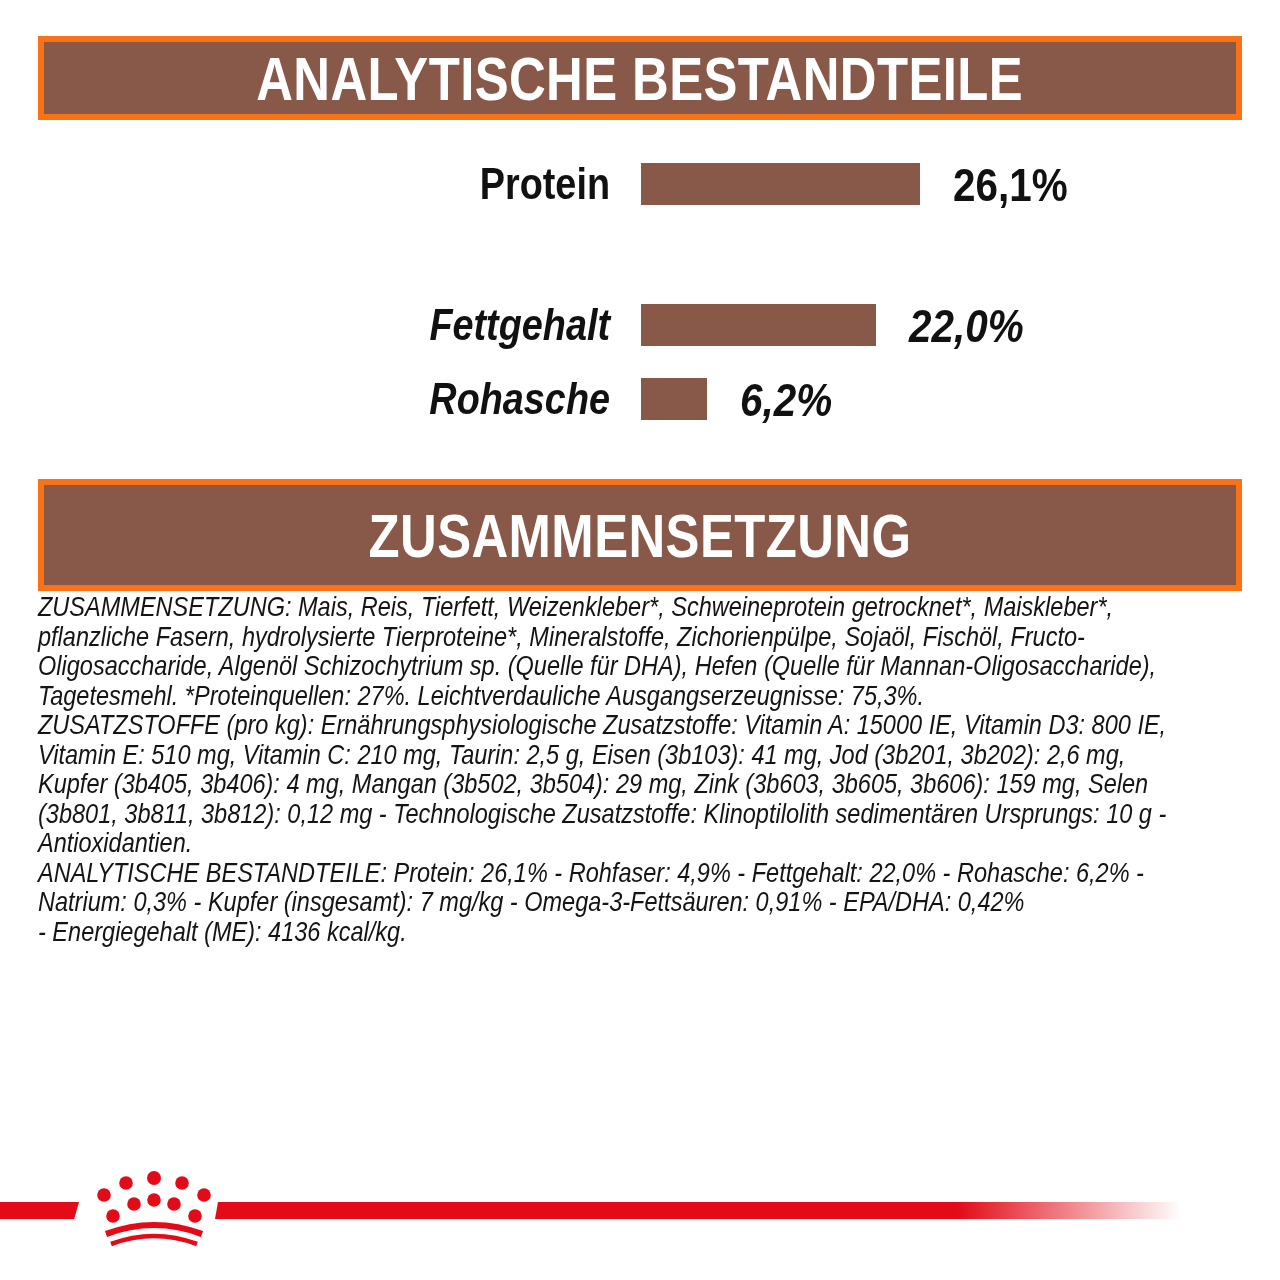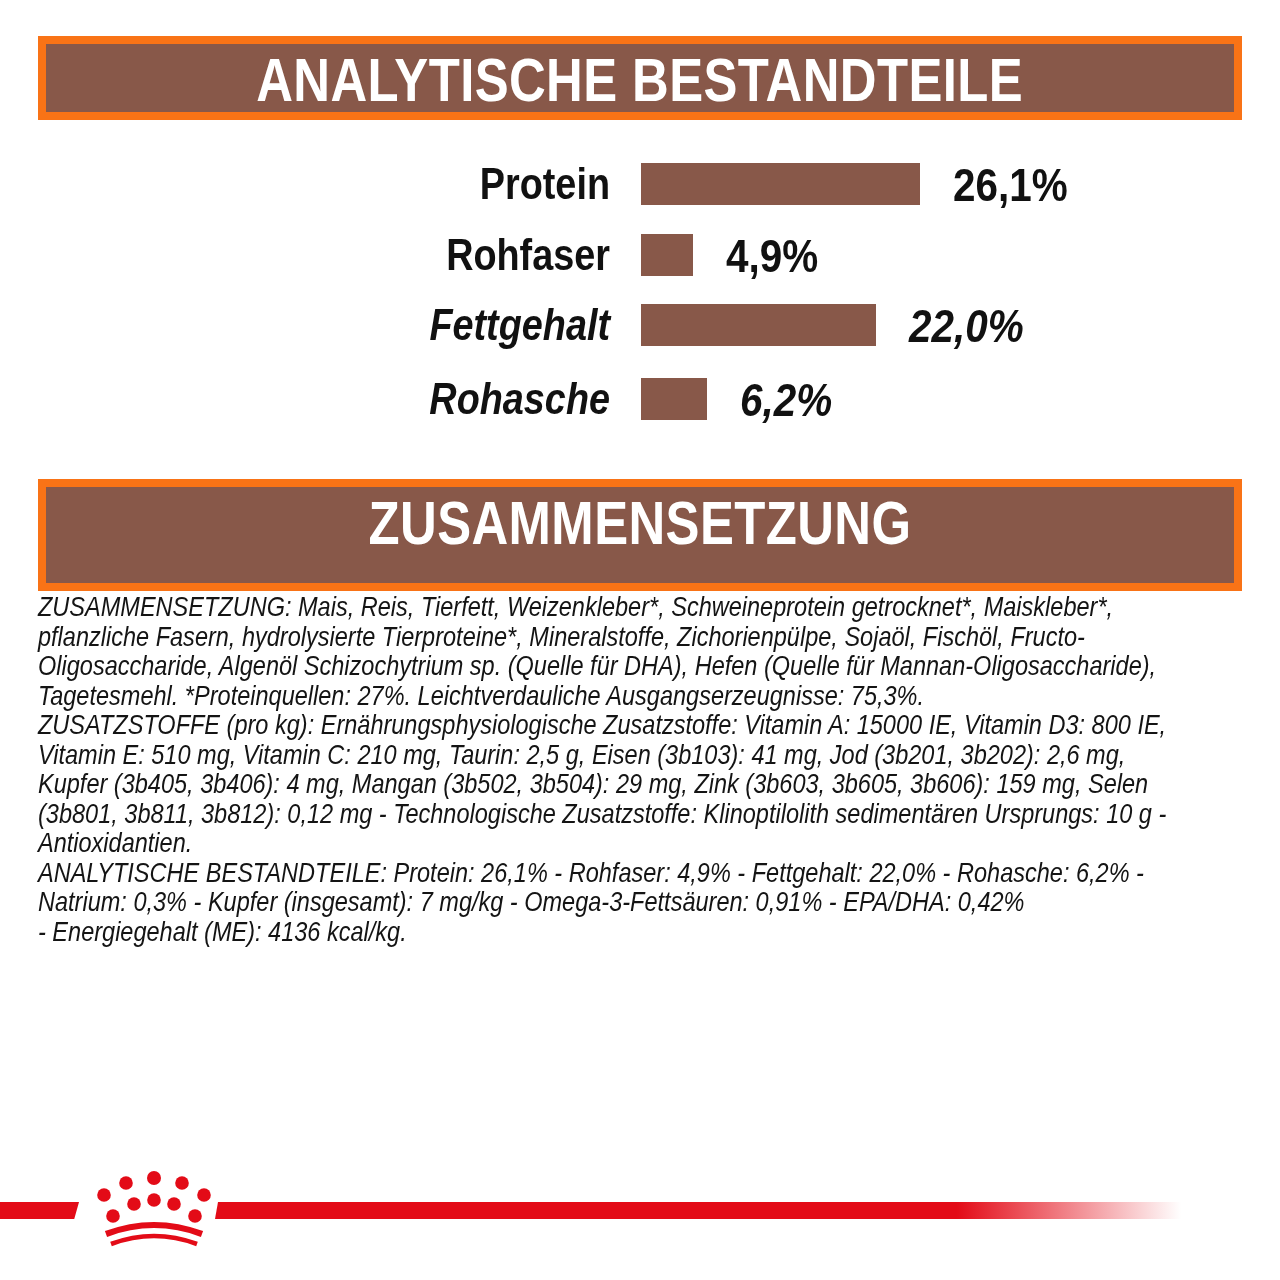--- a/index.html
+++ b/index.html
@@ -2,22 +2,22 @@
 <html><head>
 <meta charset="utf-8">
 <style>
   html,body{margin:0;padding:0;}
   body{
     width:1280px;height:1280px;position:relative;background:#ffffff;
     font-family:"Liberation Sans", sans-serif;overflow:hidden;
   }
   .banner{
     position:absolute;left:38px;width:1204px;background:#885849;
-    border:8px solid #f97316;box-sizing:border-box;
-    display:flex;align-items:flex-start;justify-content:center;
+    border:6px solid #f97316;box-sizing:border-box;
+    display:flex;align-items:center;justify-content:center;
   }
   #banner-analytical{top:36px;height:84px;}
   #banner-composition{top:479px;height:112px;}
   .banner-title{
     color:#ffffff;font-weight:bold;font-size:62px;white-space:nowrap;
     transform:scaleX(0.82);transform-origin:center center;letter-spacing:0.5px;
   }
   .chart{position:absolute;top:0;left:0;width:1280px;height:460px;}
   .chart-row{position:absolute;left:0;width:1280px;height:42px;text-align:right;}
   .chart-row-label{
@@ -55,25 +55,20 @@
 
 <div class="banner" id="banner-analytical">
   <span class="banner-title">ANALYTISCHE BESTANDTEILE</span>
 </div>
 
 <div class="chart">
   <div class="chart-row" id="row-0">
     <div class="chart-row-label">Protein</div>
     <div class="chart-bar" style="width: 279px; background: rgb(136, 88, 73);"></div>
     <div class="chart-value" style="left: 953px;">26,1%</div>
-  </div>
-  <div class="chart-row" id="row-1">
-    <div class="chart-row-label">Rohfaser</div>
-    <div class="chart-bar" style="width: 52px; background: rgb(136, 88, 73);"></div>
-    <div class="chart-value" style="left: 726px;">4,9%</div>
   </div>
   <div class="chart-row" id="row-2">
     <div class="chart-row-label">Fettgehalt</div>
     <div class="chart-bar" style="width: 235px; background: rgb(136, 88, 73);"></div>
     <div class="chart-value" style="left: 909px;">22,0%</div>
   </div>
   <div class="chart-row" id="row-3">
     <div class="chart-row-label">Rohasche</div>
     <div class="chart-bar" style="width: 66px; background: rgb(136, 88, 73);"></div>
     <div class="chart-value" style="left: 740px;">6,2%</div>

